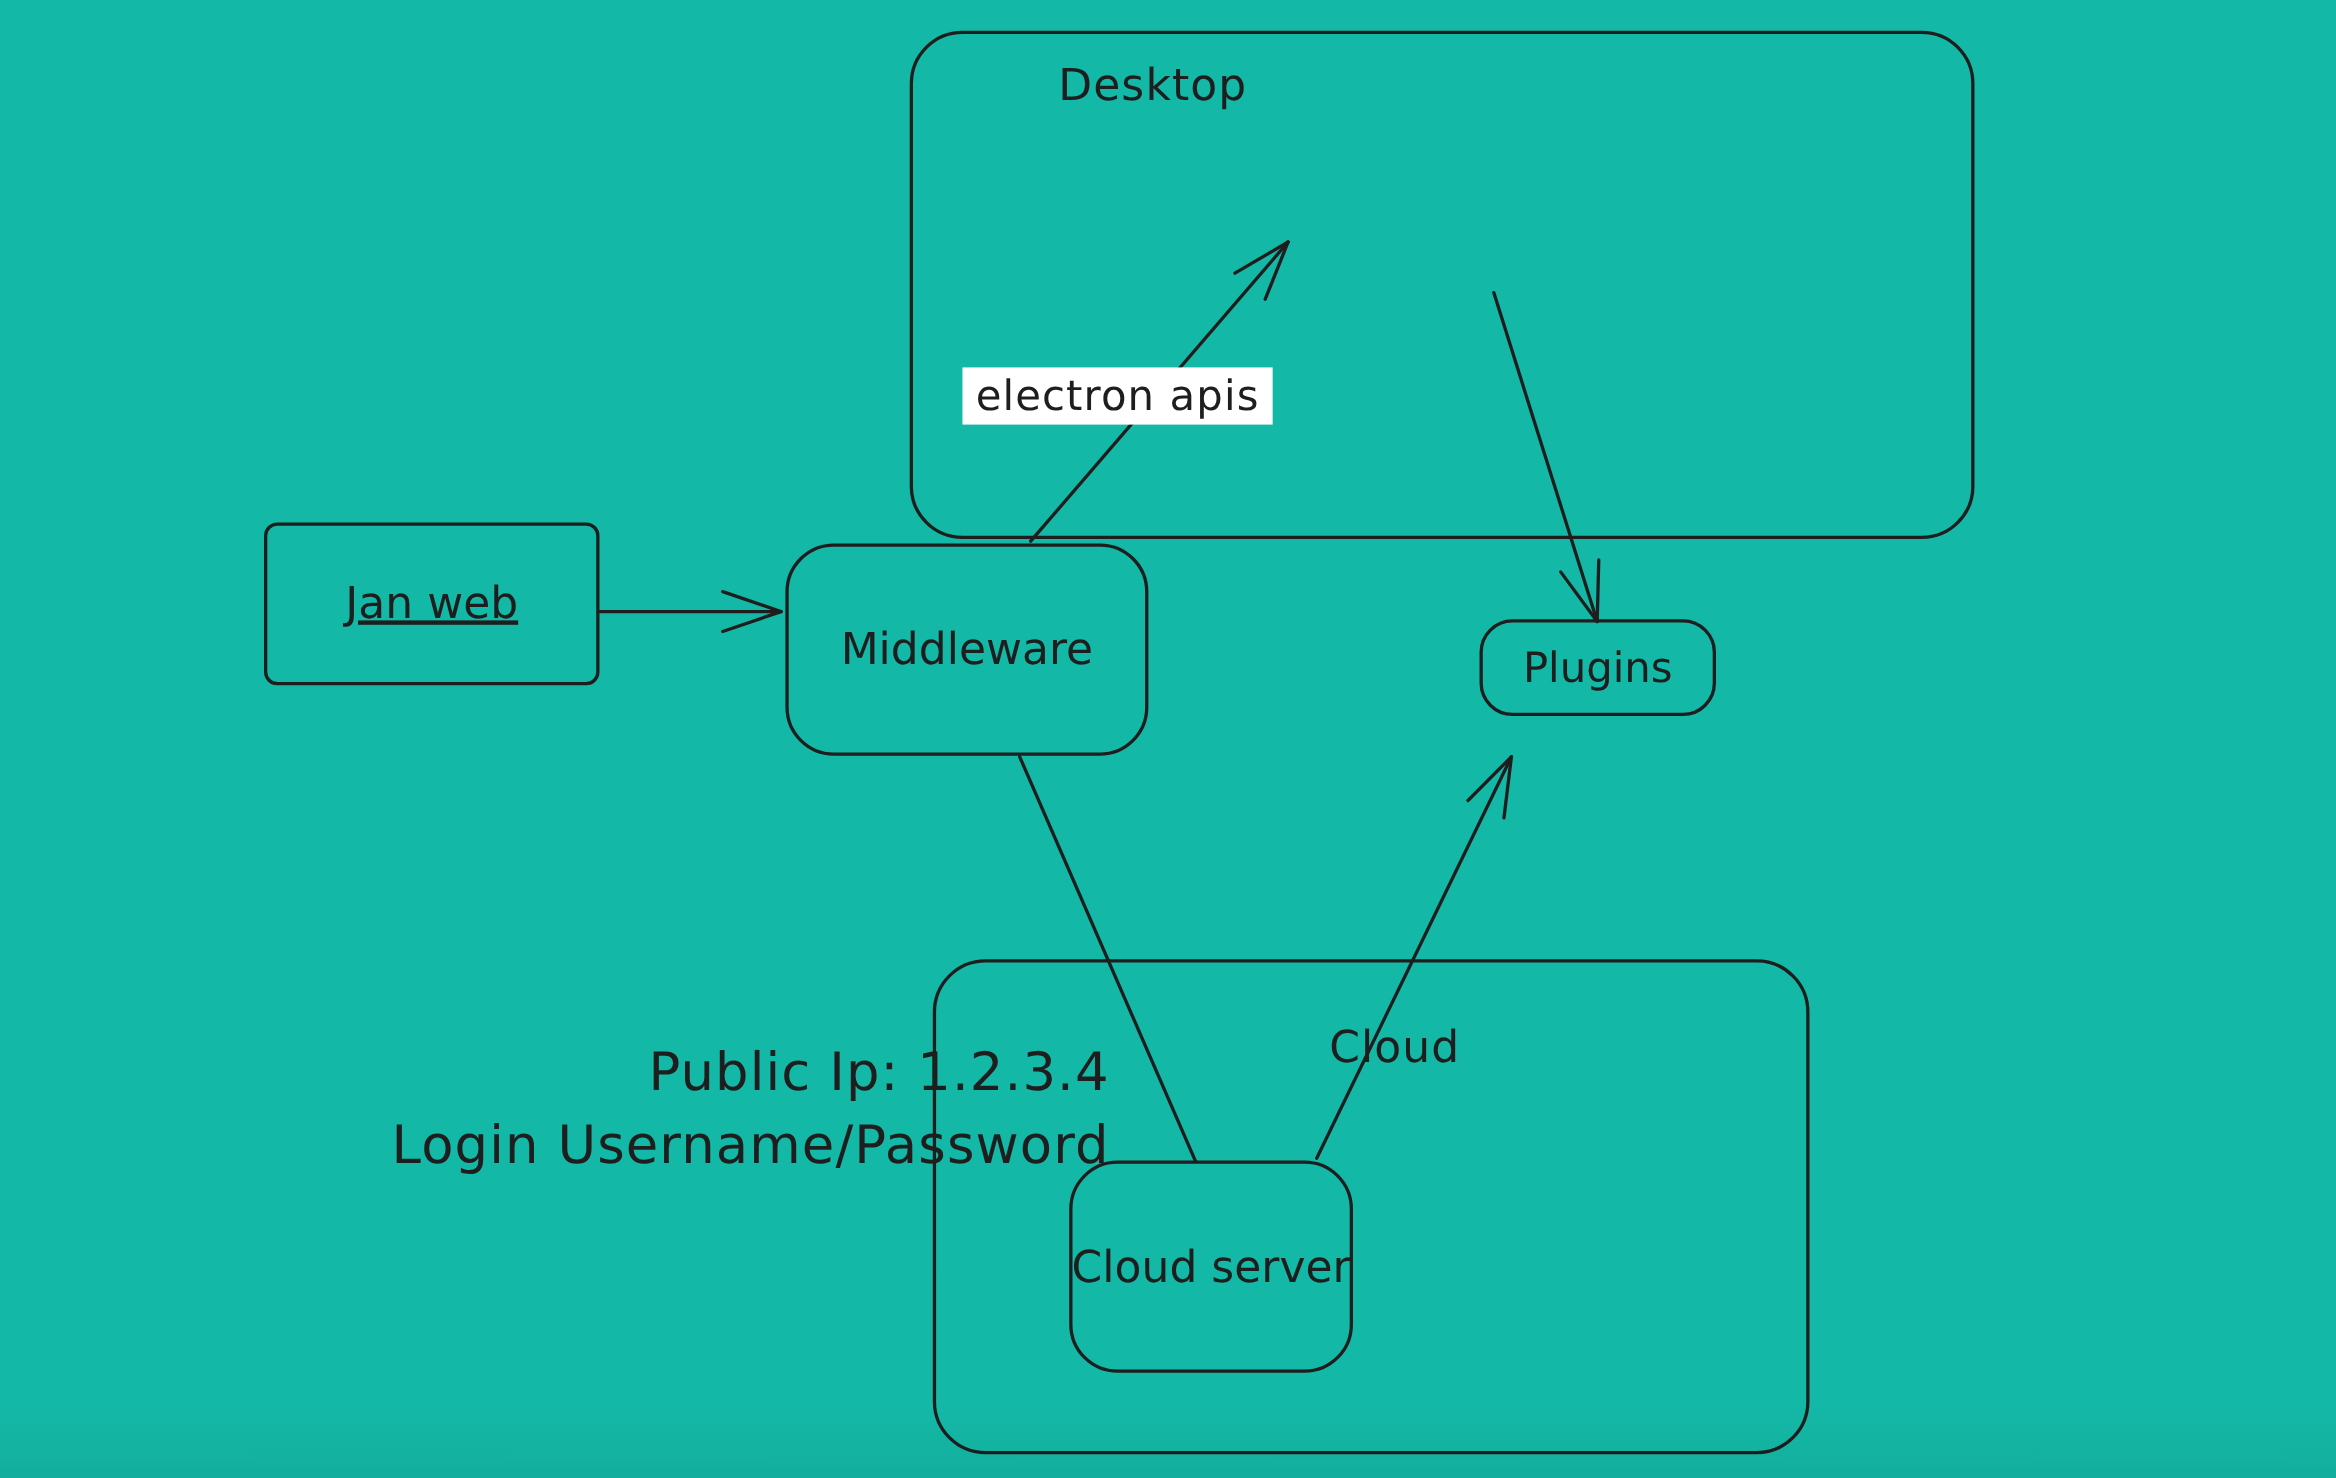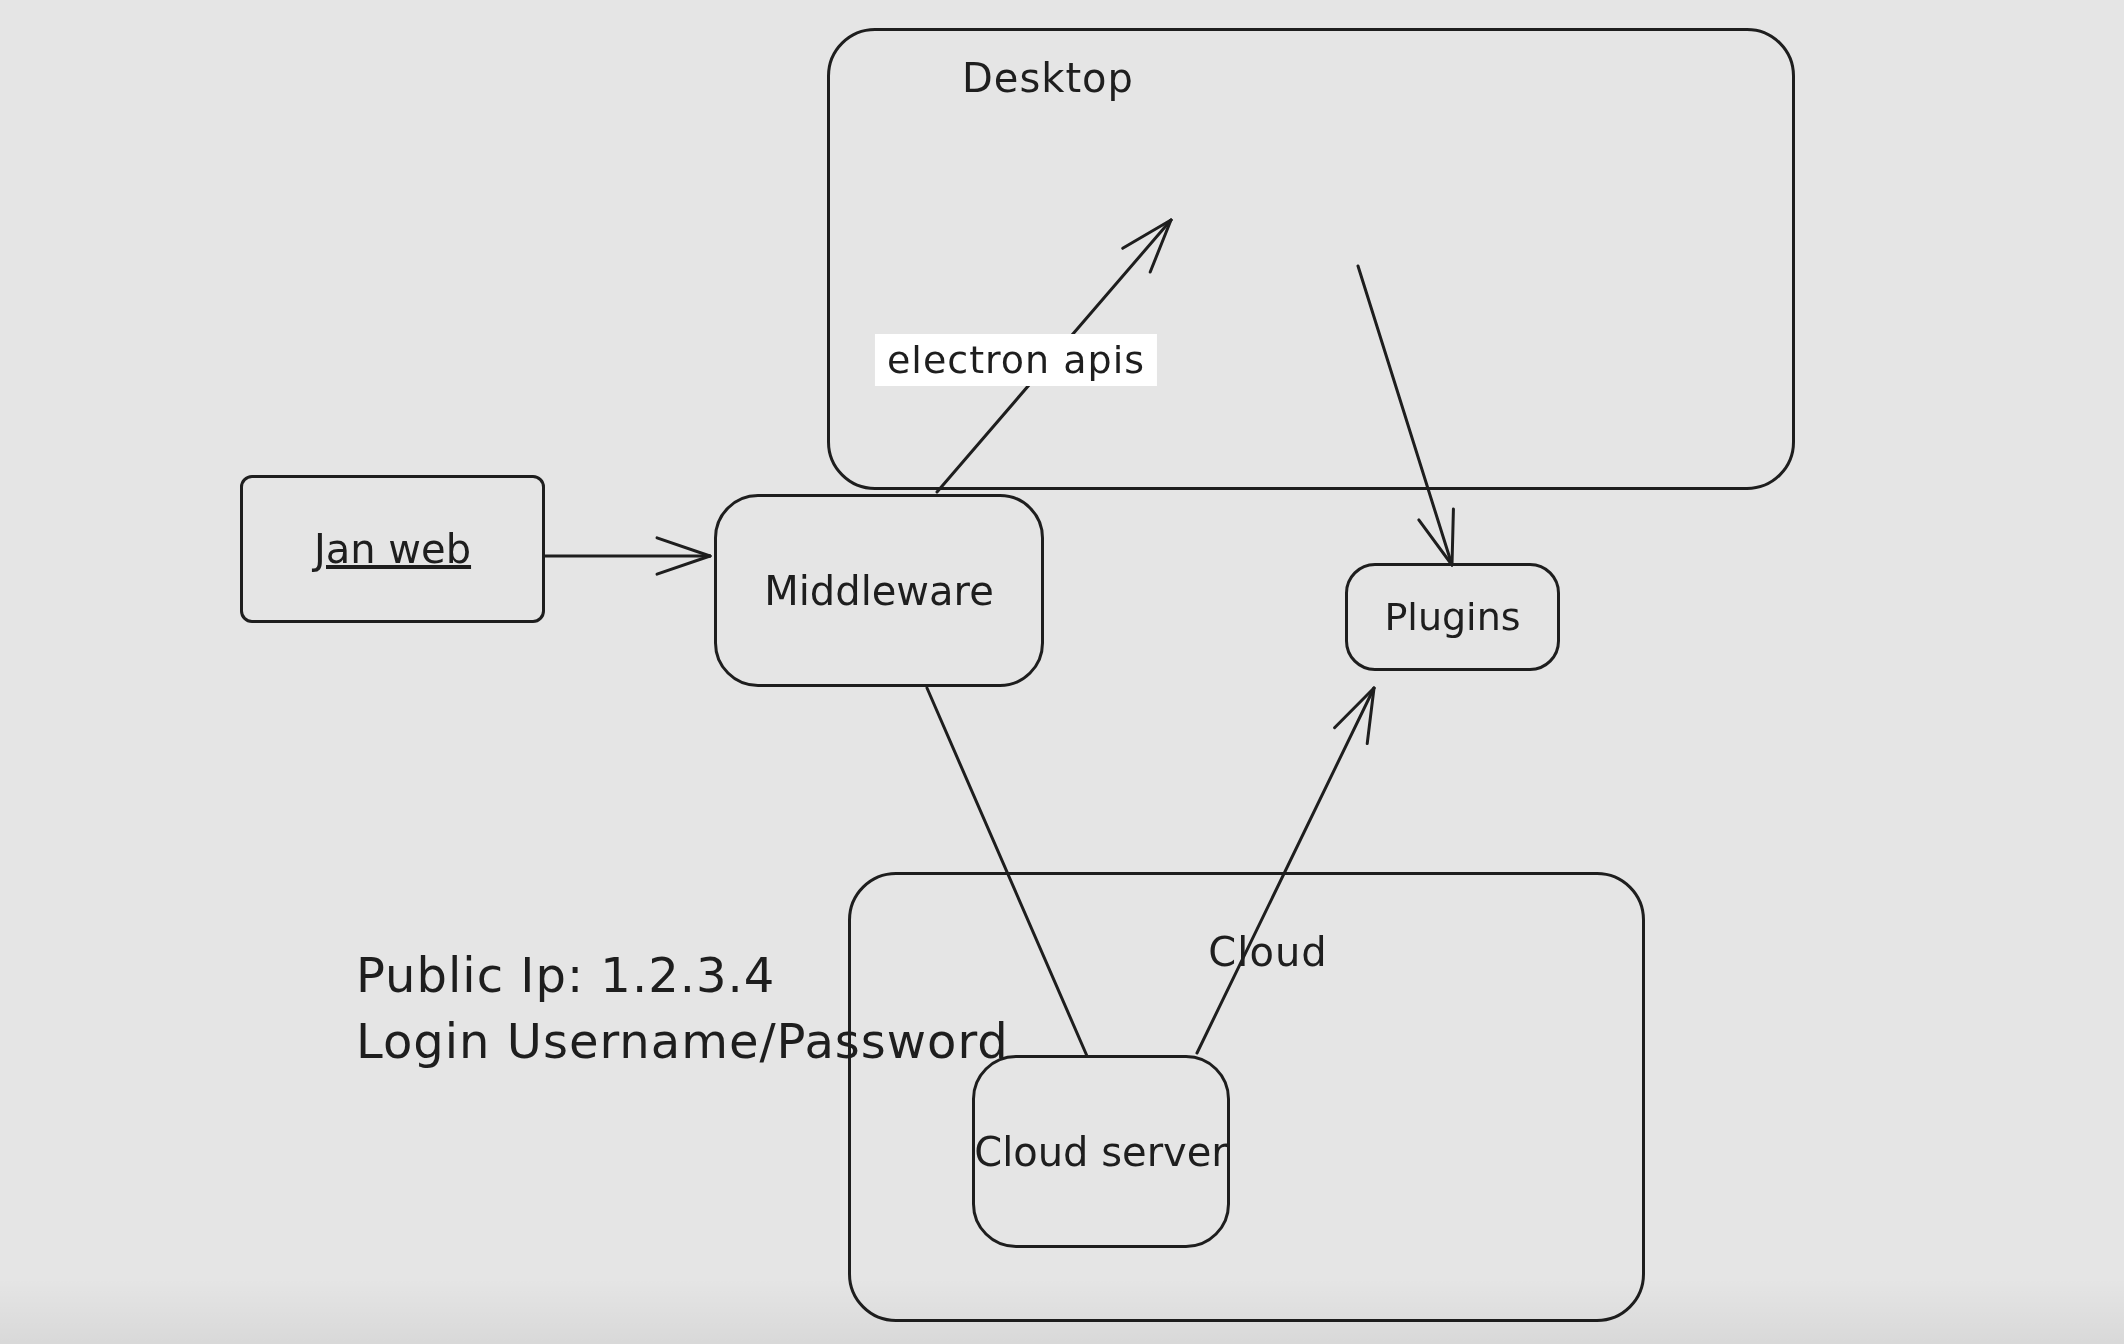--- a/index.html
+++ b/index.html
@@ -52,34 +52,34 @@
   }
   .bottom-fade{
     position:absolute;left:0;right:0;bottom:0;height:66px;
     background:linear-gradient(to bottom, rgba(0,0,0,0), rgba(0,0,0,0.055));
     pointer-events:none;
   }
   
   #node-janweb    {left:240px;  top:475px;  width:305px; height:148px; border-radius:12px; font-size:40px;text-decoration:underline;}
   #node-bridge    {left:1170px; top:80px;   width:308px; height:185px; border-radius:40px; font-size:40px;}
   #node-middleware{left:714px;  top:494px;  width:330px; height:193px; border-radius:44px; font-size:40px;}
-  #node-plugins   {left:1345px; top:563px;  width:215px; height:108px; border-radius:30px; font-size:38px;}
+  #node-plugins   {left:1345px; top:563px;  width:215px; height:88px; border-radius:30px; font-size:38px;}
   #node-http      {left:972px;  top:1055px; width:258px; height:193px; border-radius:44px; font-size:40px;}
   #box-desktop    {left:827px;  top:28px;   width:968px; height:462px;}
   #box-cloud      {left:848px;  top:872px;  width:797px; height:450px;}
   #label-desktop  {left:1048px; top:78px;}
   #label-cloud    {left:1268px; top:952px;}
   #label-electron {left:1016px; top:360px;}
   #label-reqpaths {left:895px;  top:805px;}
   #annotation     {left:356px;  top:942px;}
 </style>
 </head>
 <body>
 
-<div id="canvas" style="background: #e5e5e5;">
+<div id="canvas" style="background: #14b8a6; text-align: right;">
 
   <div class="container-box" id="box-desktop"></div>
   <div class="container-box" id="box-cloud"></div>
 
   <div class="float-label" id="label-desktop">Desktop</div>
   <div class="float-label" id="label-cloud">Cloud</div>
 
   <svg id="edges" width="2124" height="1344" viewBox="0 0 2124 1344">
       <g>
         <line x1="545" y1="556" x2="710" y2="556"></line>

